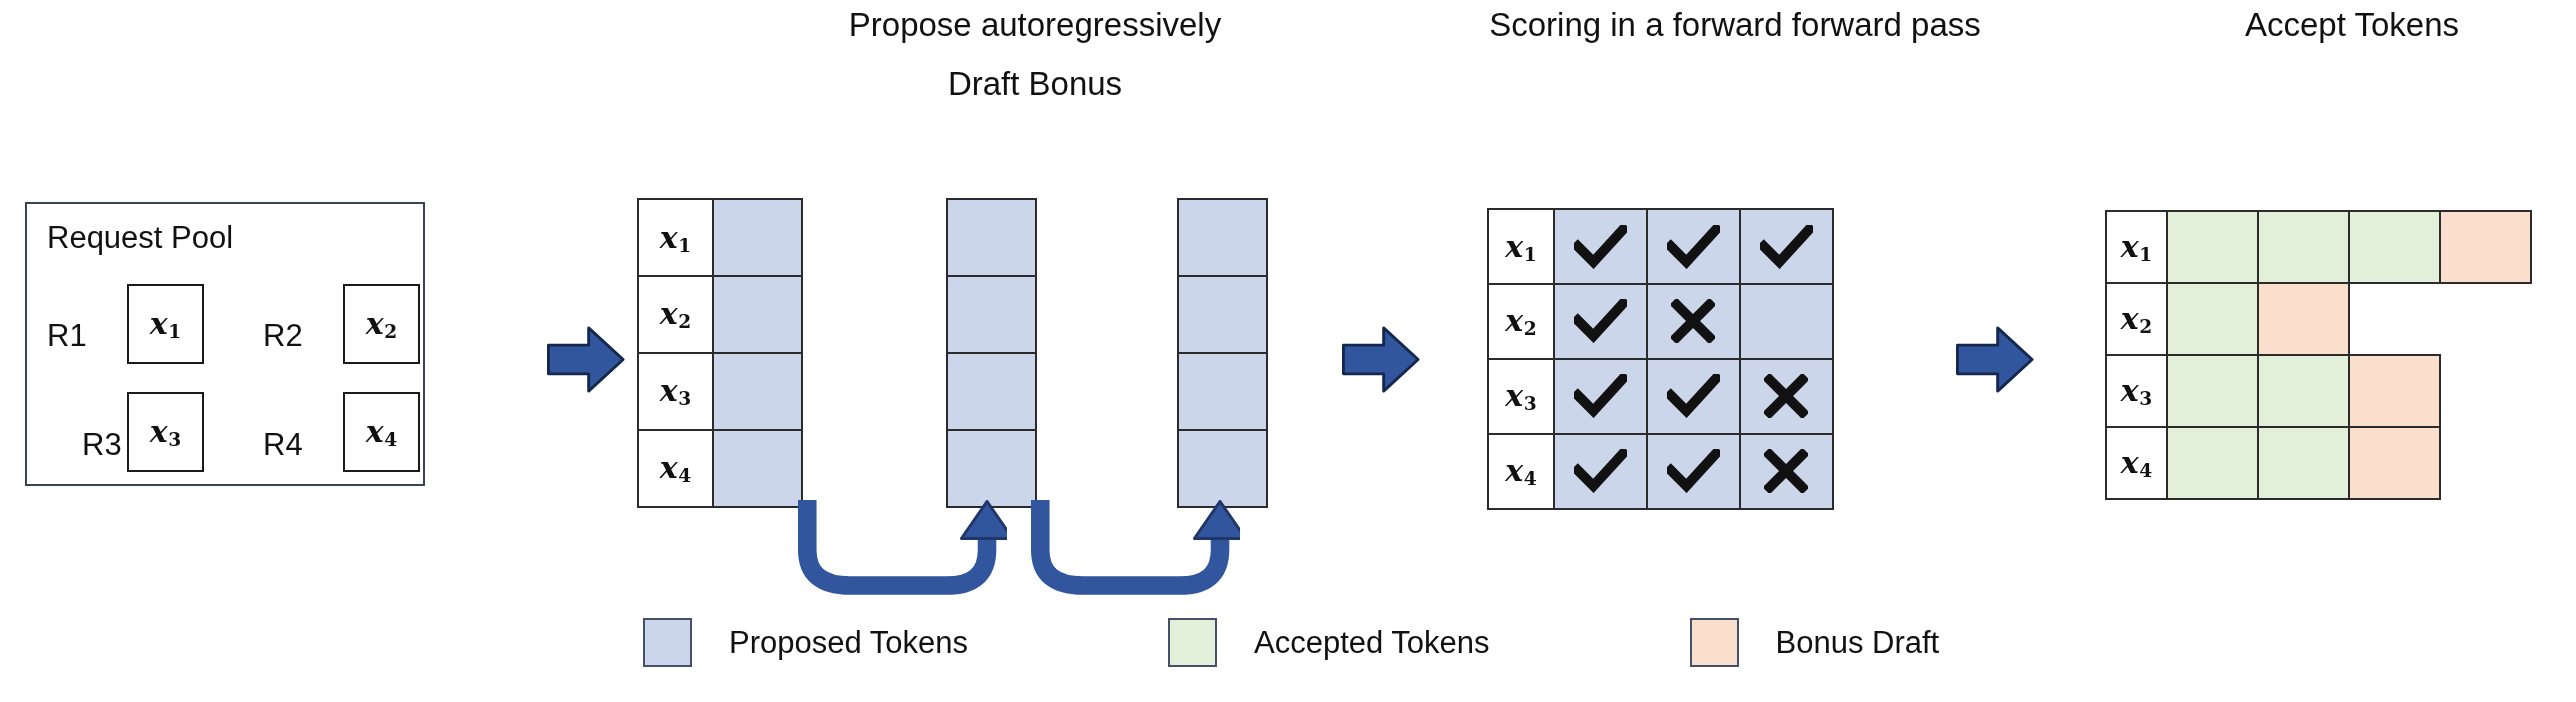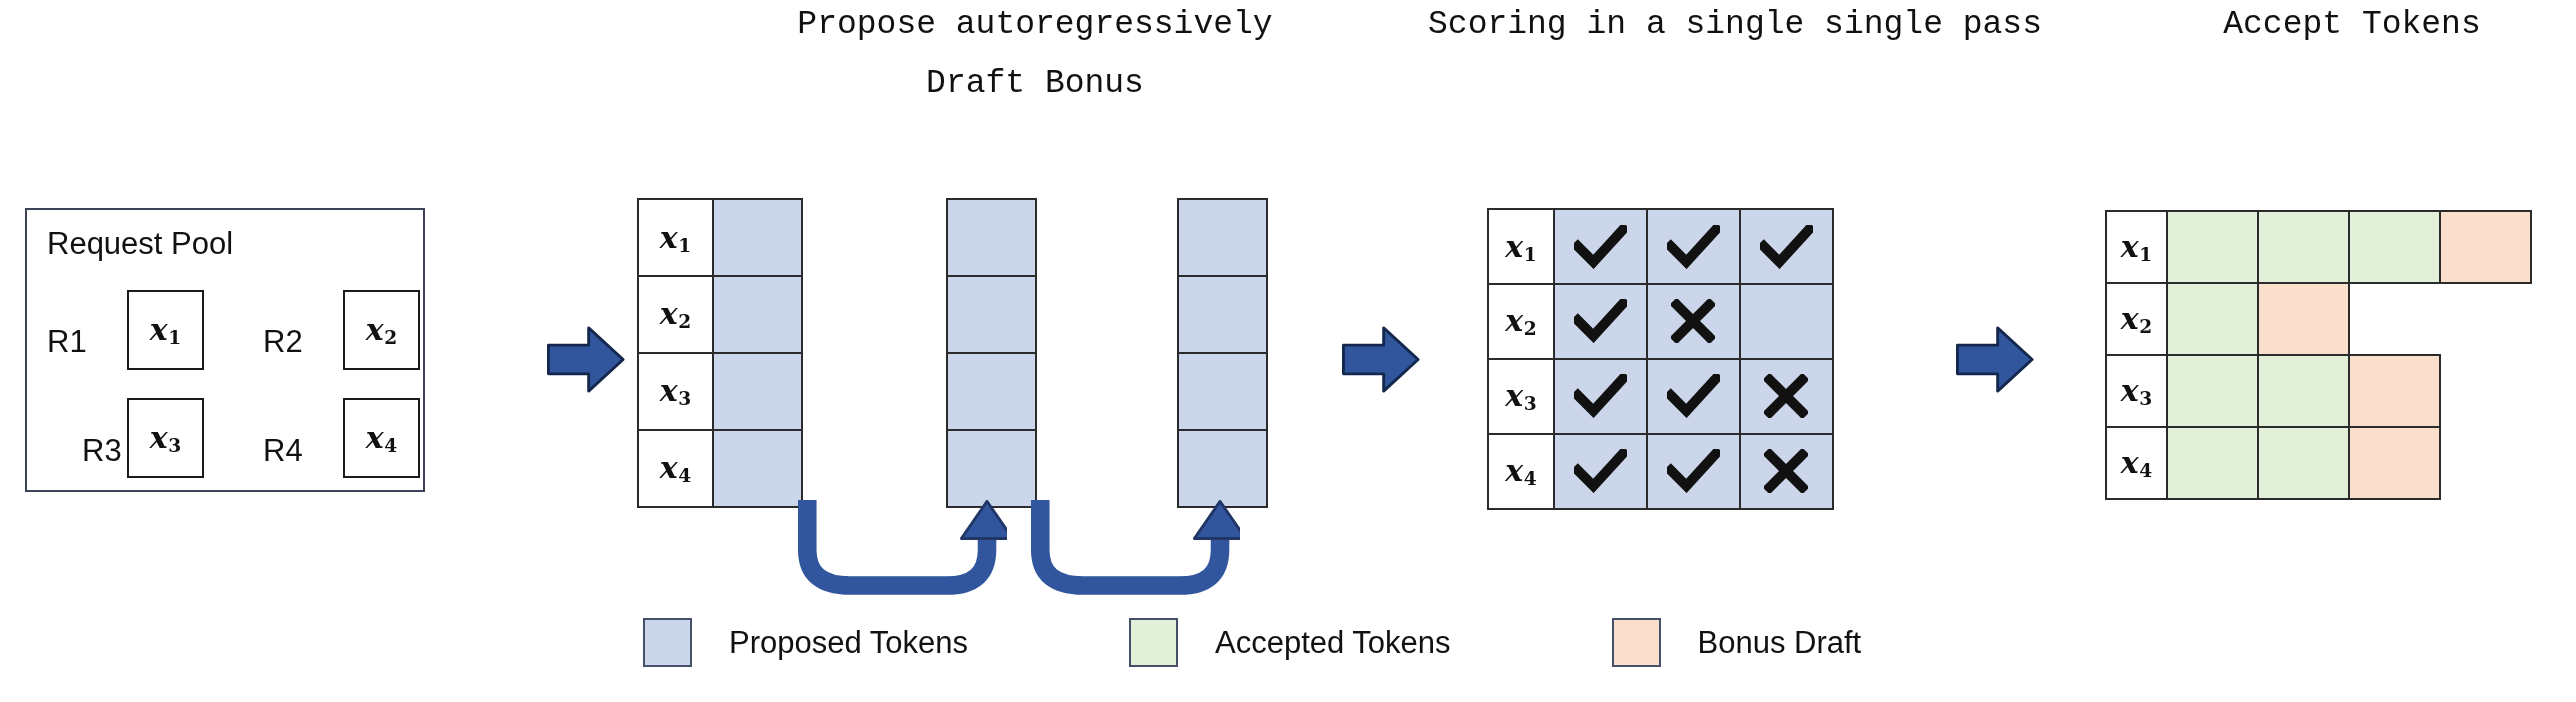--- a/index.html
+++ b/index.html
@@ -15,21 +15,21 @@
     position: relative;
     width: 2576px;
     height: 703px;
     background: #ffffff;
     overflow: hidden;
   }
   .abs { position: absolute; }
 
   
   .heading {
-    font-family: Liberation Mono, monospace;
+    font-family: Liberation Sans, sans-serif;
     font-size: 33px;
     font-weight: 400;
     color: #111111;
     white-space: nowrap;
     text-align: center;
     line-height: 1.1;
   }
 
   
   .xlabel {
@@ -124,25 +124,25 @@
   .curve-arrow svg { display: block; }
 </style>
 </head>
 <body>
 
 <div id="canvas">
 
   <div class="abs heading" style="left:678px; top:7.1px; width:714px;">Propose autoregressively</div>
   <div class="abs heading" style="left:678px; top:66px; width:714px;">Draft Bonus</div>
 
-  <div class="abs heading" style="left:1378px; top:7.1px; width:714px;">Scoring in a single single pass</div>
+  <div class="abs heading" style="left:1378px; top:7.1px; width:714px;">Scoring in a forward forward pass</div>
 
   <div class="abs heading" style="left:2128px; top:7.1px; width:448px;">Accept Tokens</div>
 
-  <div class="abs" id="request-pool" style="left:25px; top:208px; width:400px; height:284px;text-decoration:underline;">
+  <div class="abs" id="request-pool" style="left:25px; top:202px; width:400px; height:284px;text-decoration:underline;">
 
     <div class="abs" id="request-pool-title" style="left:20px; top:15.7px;">Request Pool</div>
 
     <div class="abs req-tag" style="left:20px; top:114px;">R1</div>
     <div class="abs req-box" style="left:100px; top:80px; width:77px; height:80px;">
       <span class="xlabel"><span>x</span><sub>1</sub></span>
     </div>
 
     <div class="abs req-tag" style="left:236px; top:114px;">R2</div>
     <div class="abs req-box" style="left:316px; top:80px; width:77px; height:80px;">
@@ -370,21 +370,21 @@
       <div class="cell cell-label" style="width:63px; height:74px;">
         <span class="xlabel"><span>x</span><sub>4</sub></span>
       </div>
       <div class="cell cell-green" style="width:93px; height:74px; margin-left:-2.1px;"></div>
       <div class="cell cell-green" style="width:93px; height:74px; margin-left:-2.1px;"></div>
       <div class="cell cell-orange" style="width:93px; height:74px; margin-left:-2.1px;"></div>
       <div class="cell cell-empty" style="width:93px; height:74px; margin-left:-2.1px;"></div>
     </div>
   </div>
 
-  <div class="abs" id="legend" style="left:643px; top:618px;">
+  <div class="abs" id="legend" style="left:643px; top:618px;gap:39px;">
 
     <div class="legend-item">
       <div class="legend-swatch" style="background:#ccd6ea;"></div>
       <div class="legend-label">Proposed Tokens</div>
     </div>
 
     <div class="legend-item" style="margin-left:161px;">
       <div class="legend-swatch" style="background:#e2efd9;"></div>
       <div class="legend-label">Accepted Tokens</div>
     </div>

